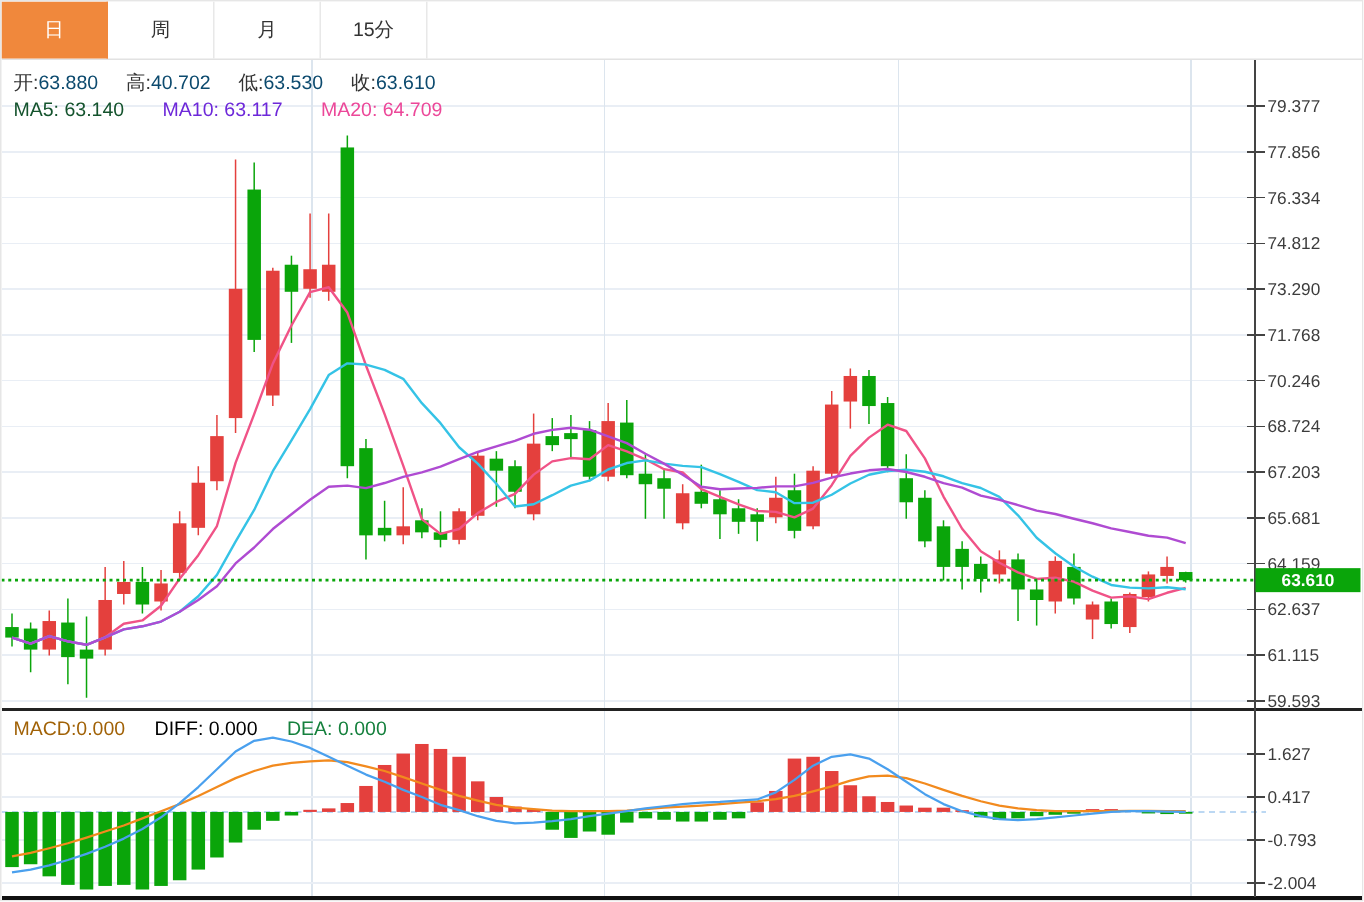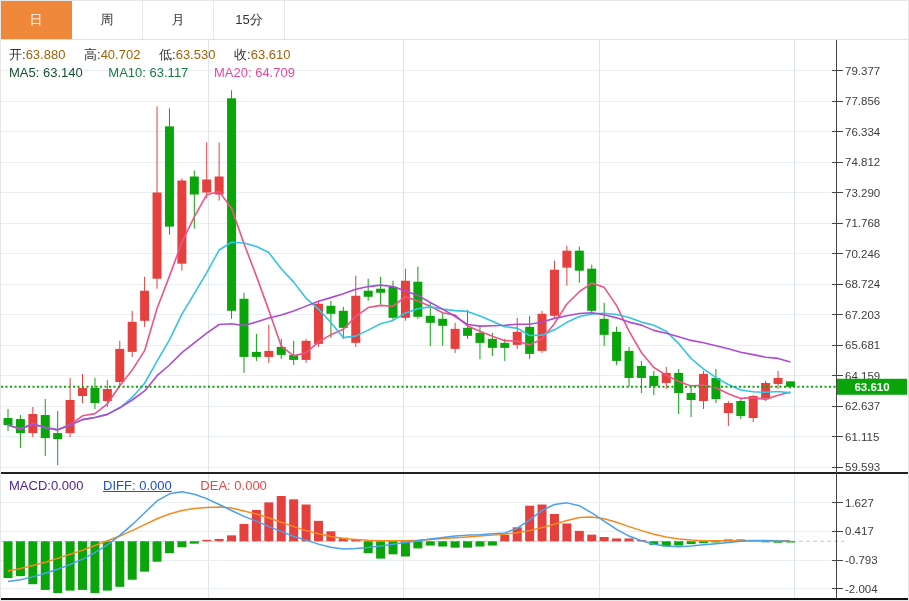--- a/index.html
+++ b/index.html
@@ -9,27 +9,27 @@
   .tabbar{position:absolute;top:0;left:0;width:909px;height:38px;background:#fff;
           border-bottom:1px solid #e2e2e2;display:flex;z-index:5;}
   .tab{width:71px;height:38px;line-height:38px;text-align:center;font-size:13px;color:#333;
        border-right:1px solid #e8e8e8;box-sizing:border-box;cursor:pointer;}
   .tab.active{background:#f0883c;color:#fff;border-right:1px solid #f0883c;}
   .row{position:absolute;font-size:13px;z-index:4;white-space:nowrap;letter-spacing:0;}
   .ohlc{top:45px;left:8px;color:#333;}
   .ma{top:64px;left:8px;}
   .macdrow{top:477px;left:8px;}
   .pair{margin-right:15px;}
-  .val-grn{color:#a16207;}
+  .val-grn{color:#0c4a6e;}
   .c-ma5{color:#14532d;margin-right:22px;}
-  .c-ma10{color:#15803d;margin-right:22px;}
+  .c-ma10{color:#6d28d9;margin-right:22px;}
   .c-ma20{color:#ec4899;}
-  .c-macd{color:#4c1d95;margin-right:16px;}
-  .c-diff{color:#1d4ed8;margin-right:25px;text-decoration:underline;}
-  .c-dea{color:#ef4444;}
+  .c-macd{color:#a16207;margin-right:16px;}
+  .c-diff{color:#000000;margin-right:16px;}
+  .c-dea{color:#15803d;}
 </style>
 </head>
 <body>
 
 <div class="screen">
   <div class="tabbar" id="tabbar">
       <div class="tab active">日</div>
       <div class="tab">周</div>
       <div class="tab">月</div>
       <div class="tab">15分</div>

